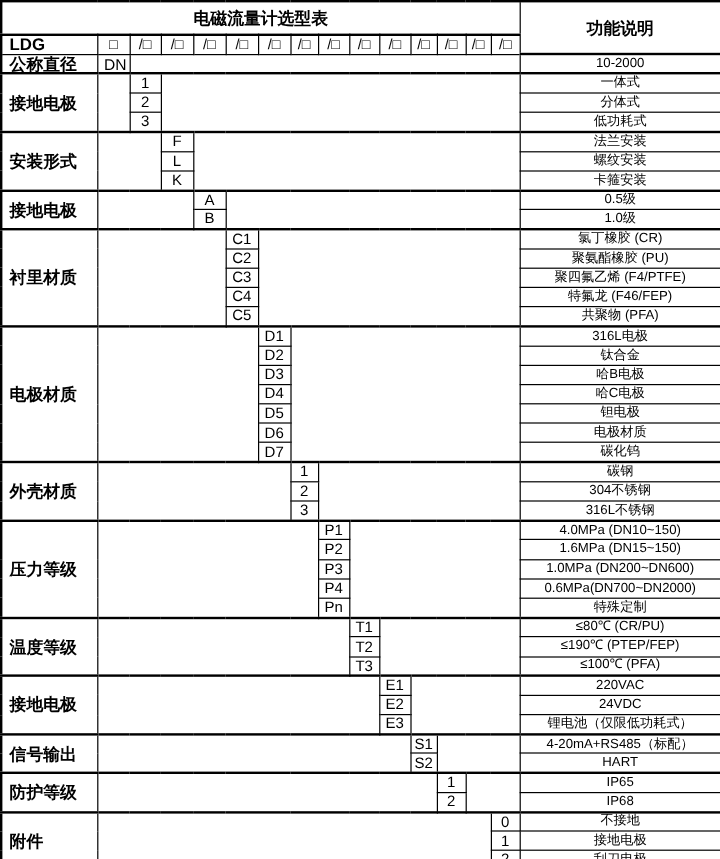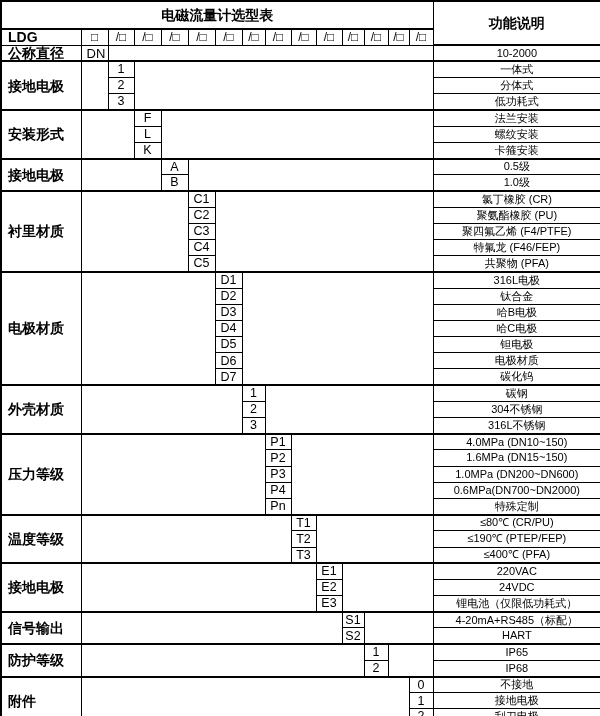--- a/index.html
+++ b/index.html
@@ -209,21 +209,21 @@
         <td class="code">T1</td>
         <td colspan="5" rowspan="3"></td>
         <td class="desc">≤80℃ (CR/PU)</td>
       </tr>
       <tr>
         <td class="code">T2</td>
         <td class="desc">≤190℃ (PTEP/FEP)</td>
       </tr>
       <tr>
         <td class="code">T3</td>
-        <td class="desc">≤400℃ (PFA)</td>
+        <td class="desc">≤100℃ (PFA)</td>
       </tr>
       <tr class="sec">
         <td class="label" rowspan="3">接地电极</td>
         <td colspan="9" rowspan="3"></td>
         <td class="code">E1</td>
         <td colspan="4" rowspan="3"></td>
         <td class="desc">220VAC</td>
       </tr>
       <tr>
         <td class="code">E2</td>

